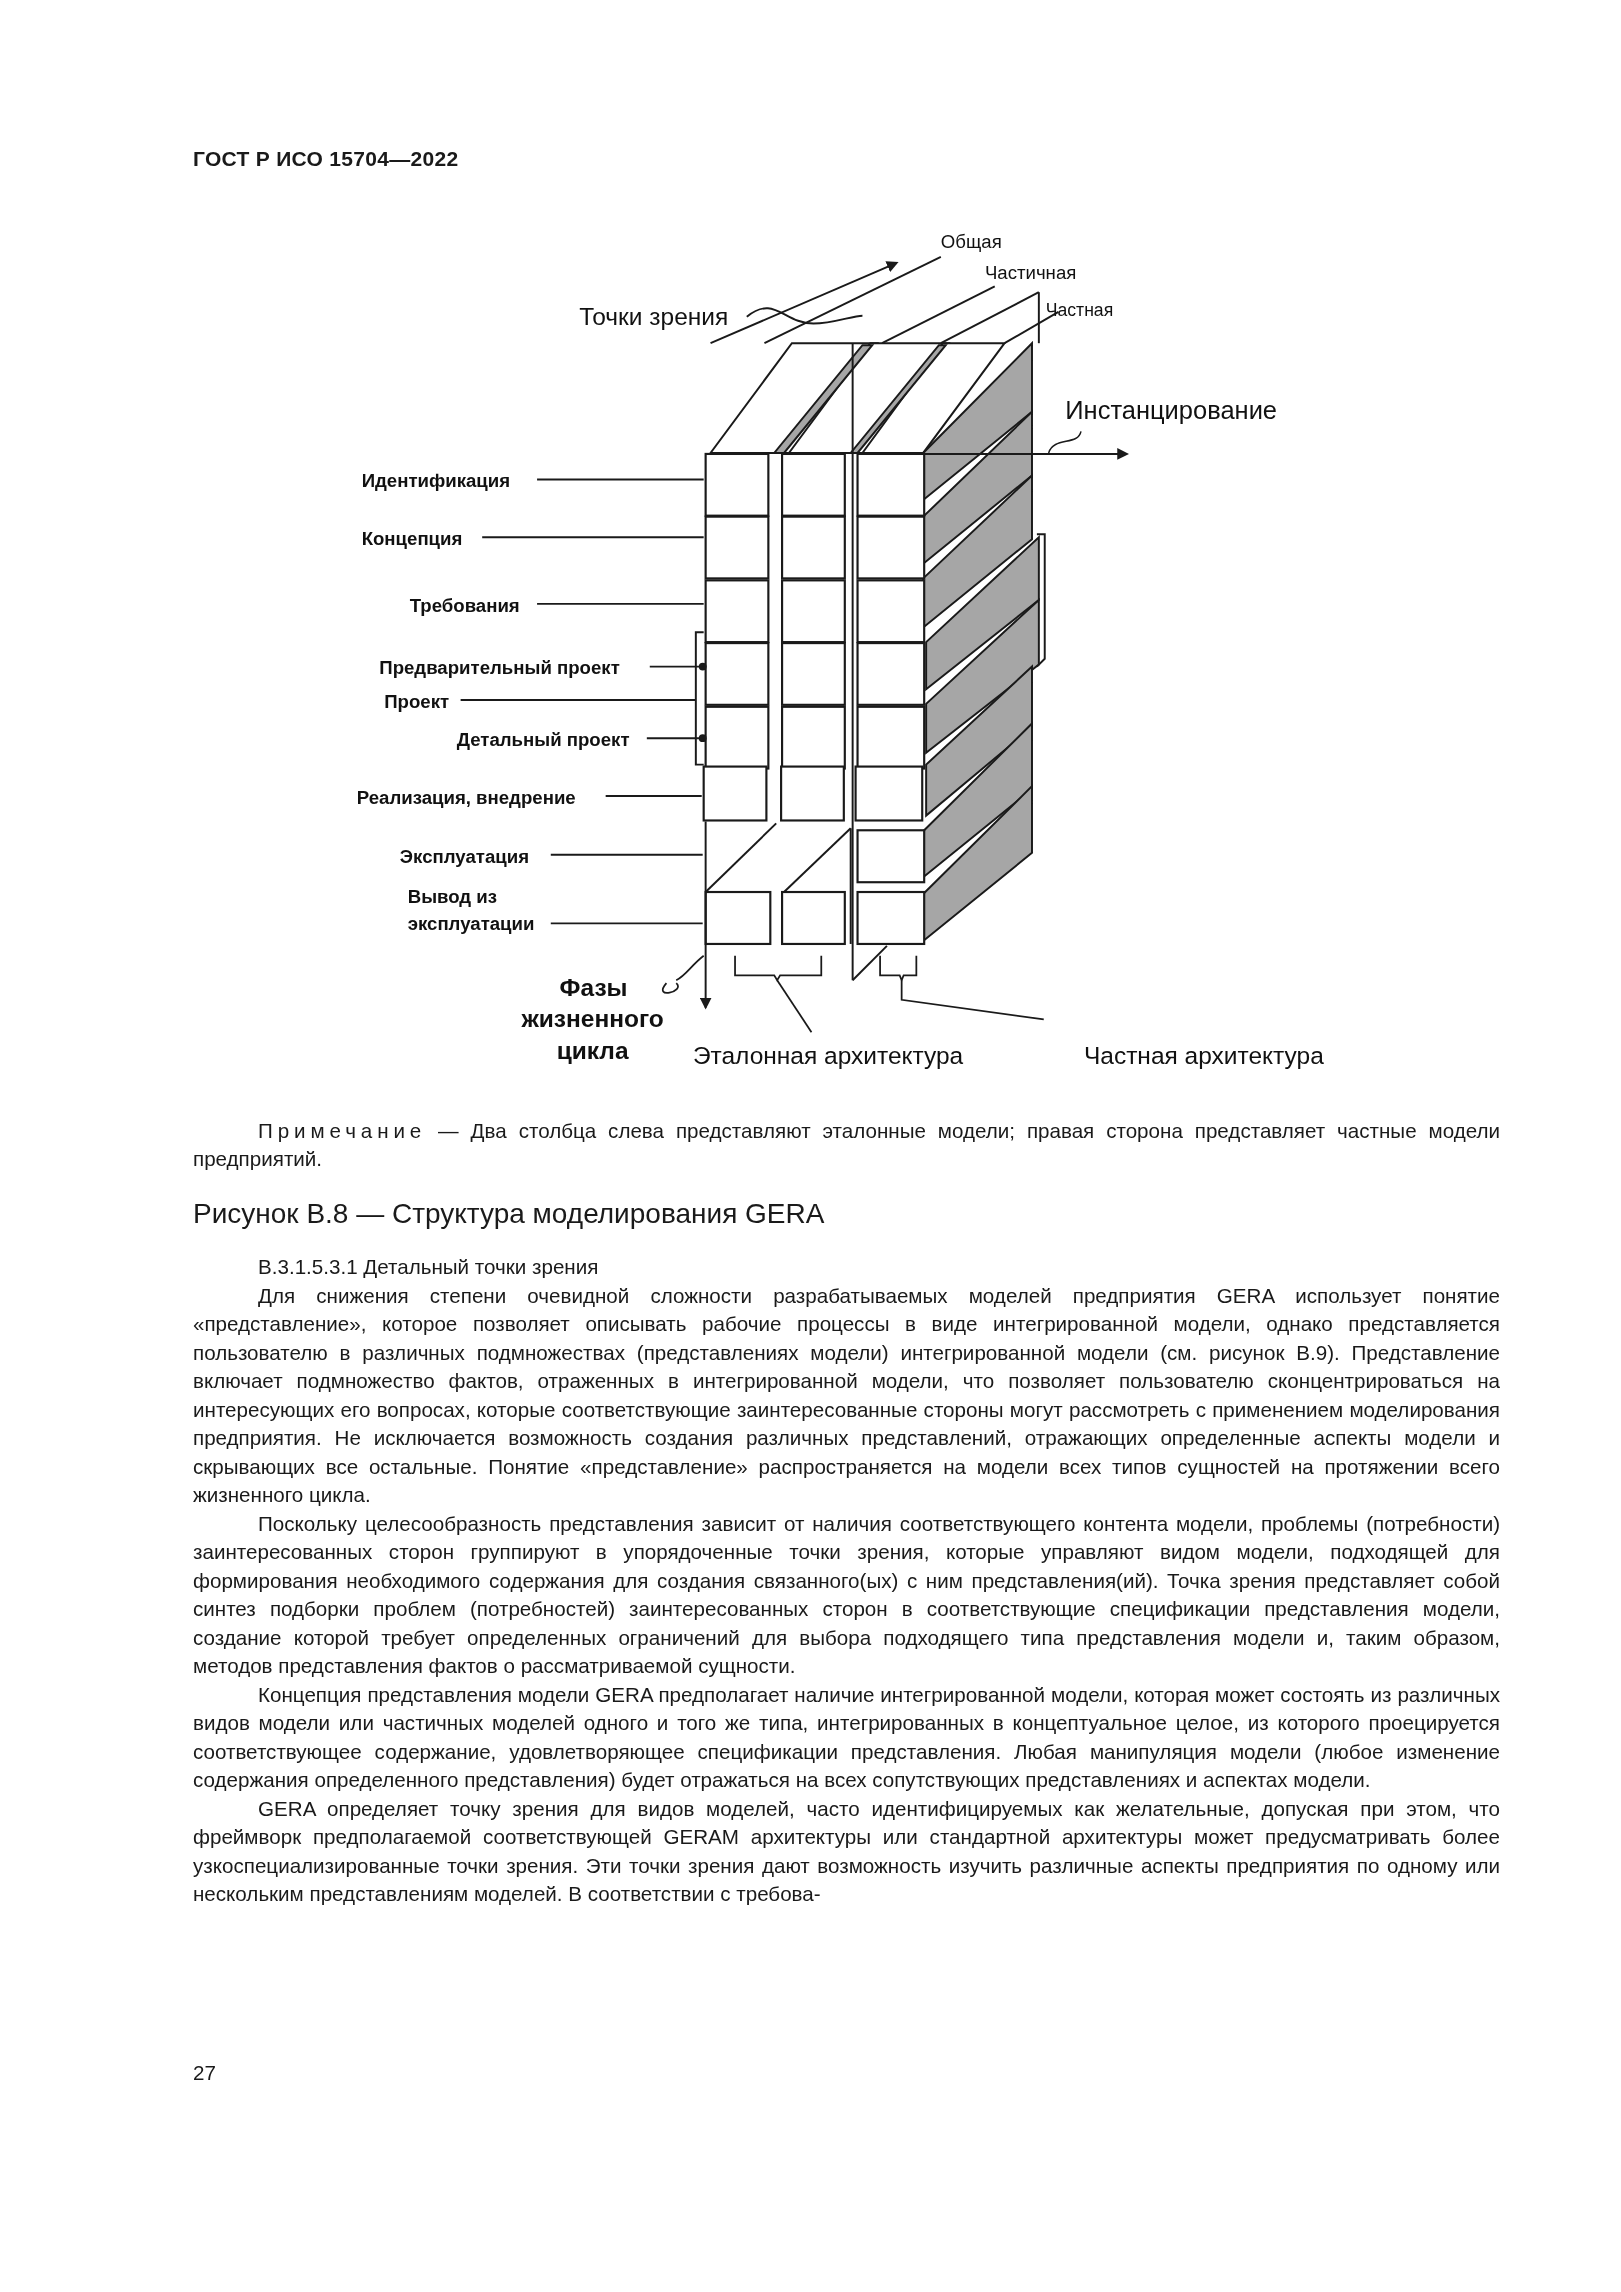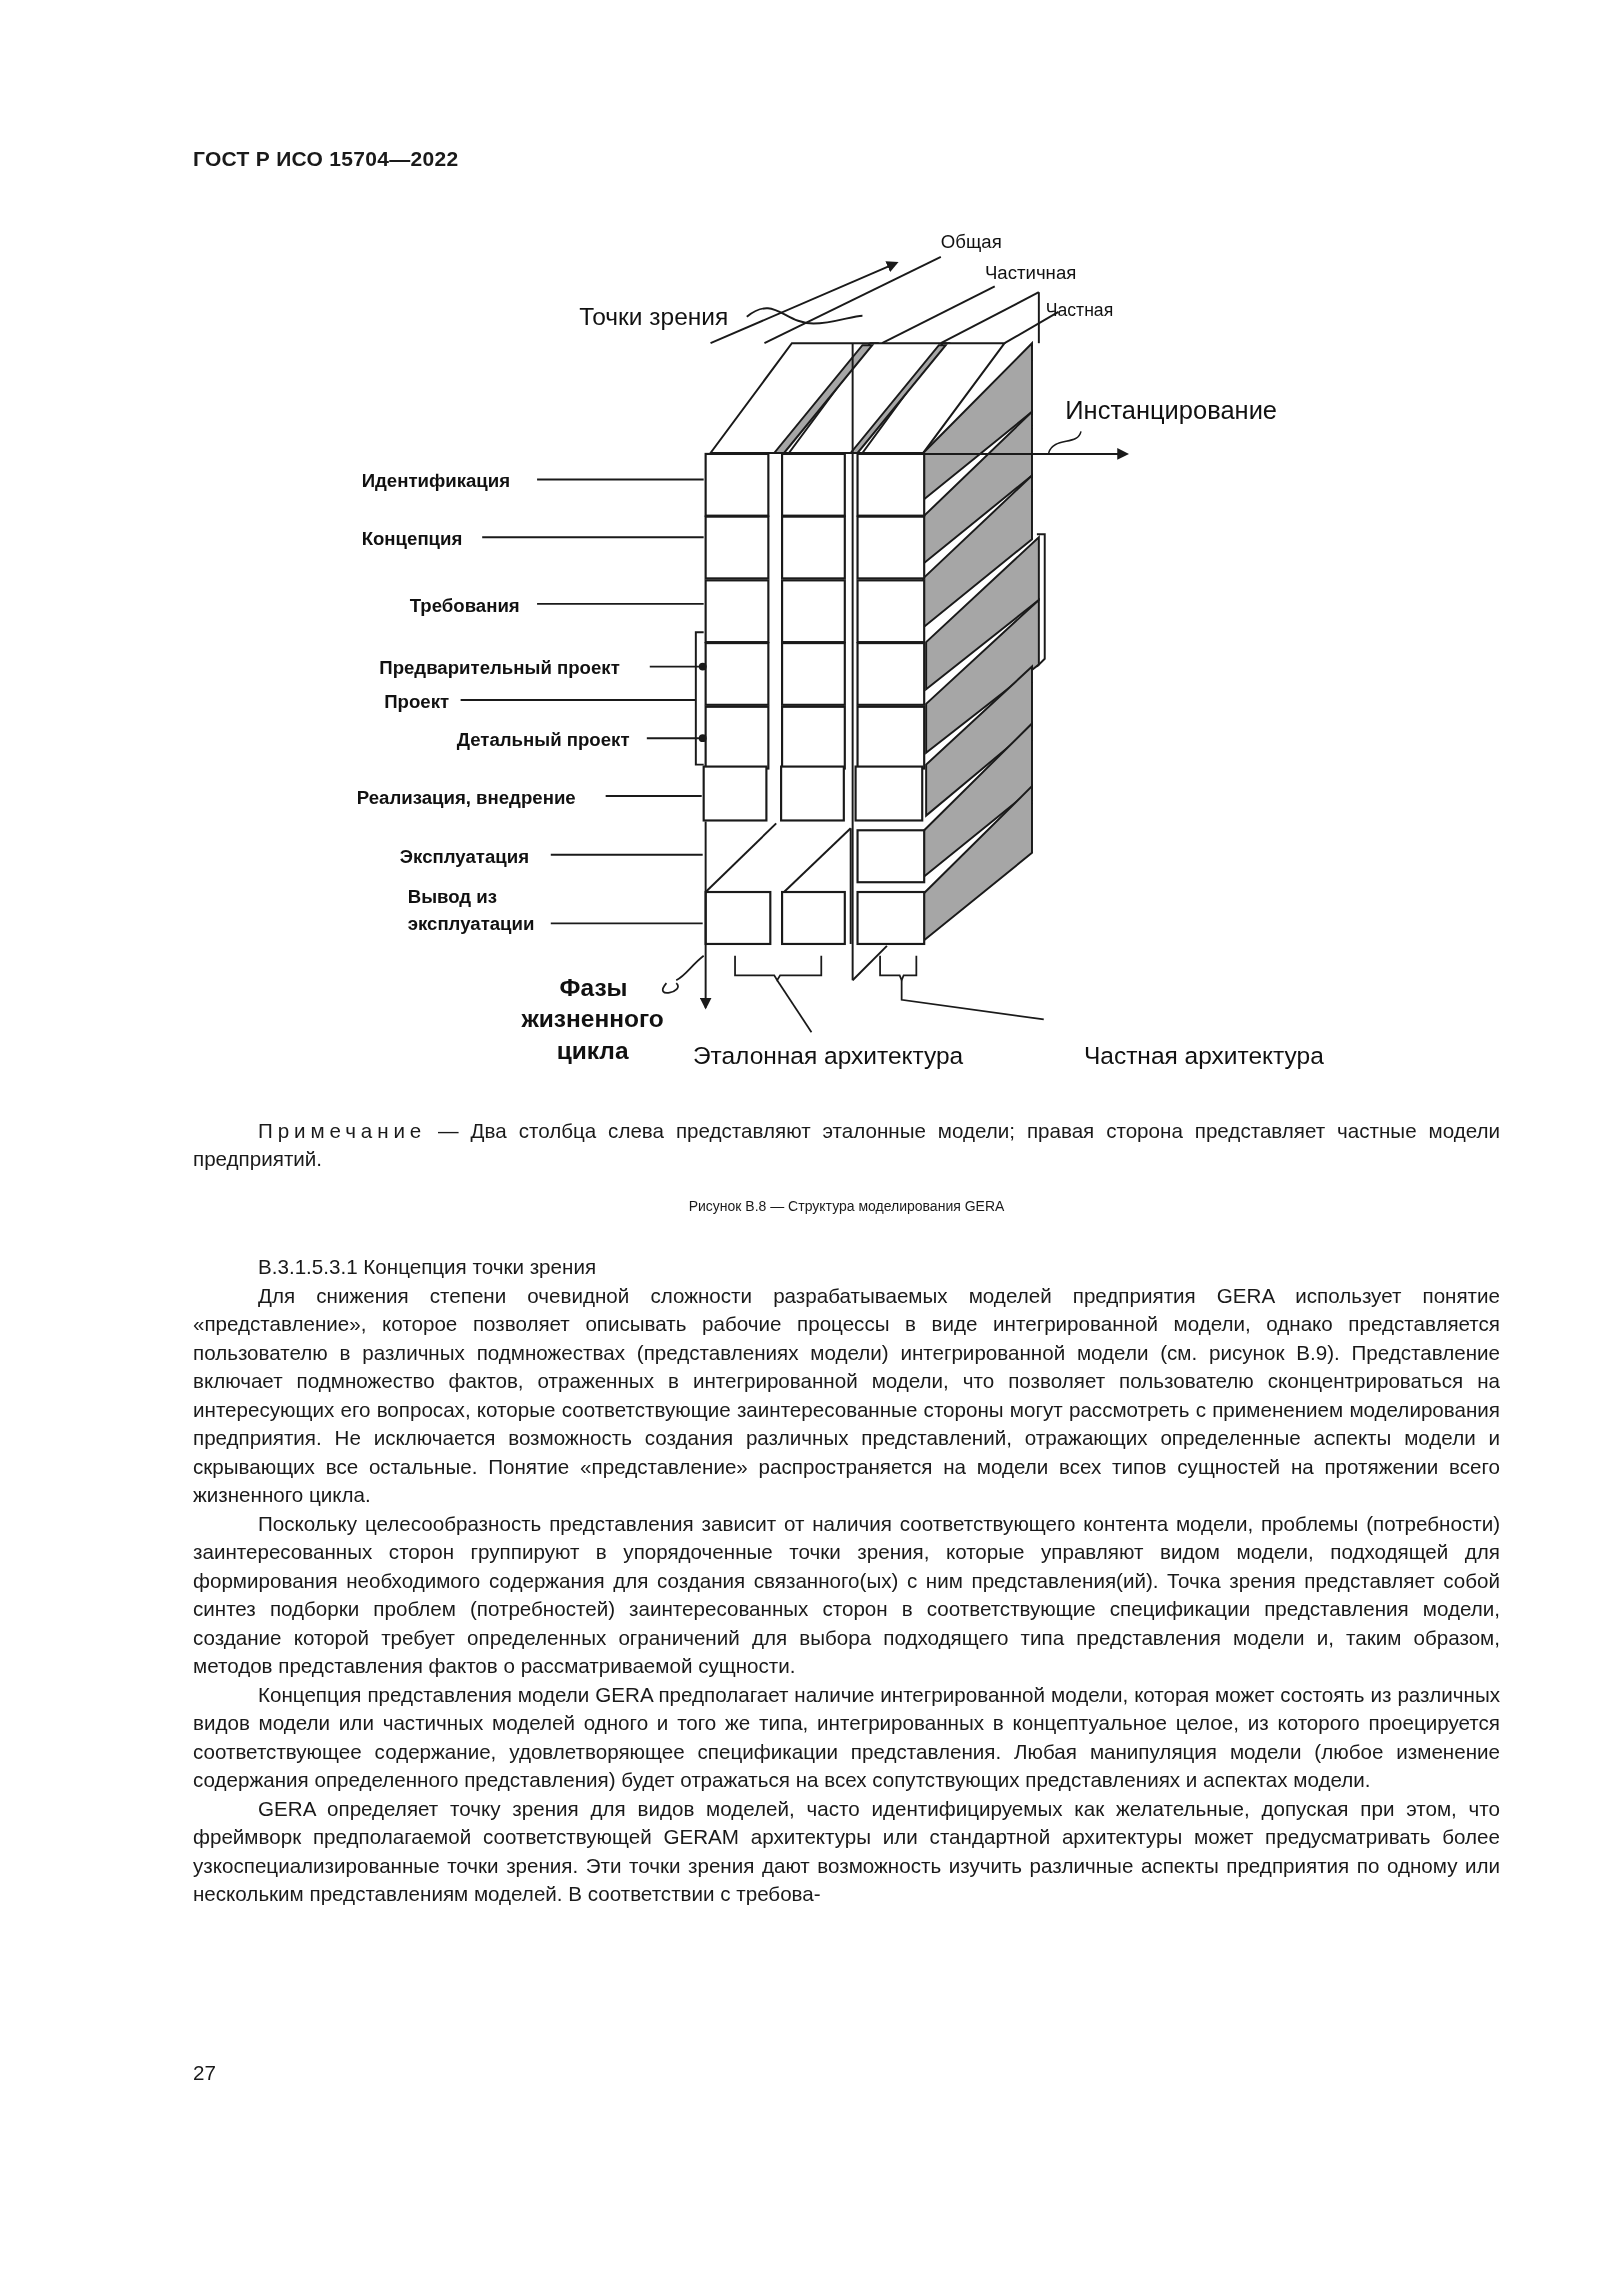--- a/index.html
+++ b/index.html
@@ -4,21 +4,21 @@
 <style>
   html, body { margin:0; padding:0; background:#ffffff; }
   body { width:1621px; height:2293px; position:relative; overflow:hidden; font-family:"Liberation Sans", sans-serif; color:#1a1a1a; }
   .header { position:absolute; left:193px; top:147px; font-size:21px; font-weight:bold; letter-spacing:0.3px; }
   .figure { position:absolute; left:0; top:0; width:1621px; height:1098px; }
   .figure svg { width:1621px; height:1098px; }
   .figure text { font-family:"Liberation Sans", sans-serif; fill:#111; }
   .note { position:absolute; left:193px; width:1307px; top:1117px; font-size:20.6px; line-height:28px; text-align:justify; }
   .note .indent { display:inline-block; width:65px; }
   .note .spaced { letter-spacing:4.9px;margin-top:12px; }
-  .caption { position:absolute; left:193px; width:1307px; top:1198px; font-size:14px; text-align:center; }
+  .caption { position:absolute; left:193px; width:1307px; top:1198px; font-size:28px; text-align:left; }
   .body { position:absolute; left:193px; width:1307px; top:1253px; font-size:20.6px; line-height:28.5px; }
   .body p { margin:0; text-indent:65px; text-align:justify; }
   .pagenum { position:absolute; left:193px; top:2061px; font-size:20.6px; }
 </style>
 </head>
 <body>
 
 <div class="header">ГОСТ Р ИСО 15704—2022</div>
 
 <div class="figure">
@@ -153,21 +153,21 @@
   <text x="707" y="1085" font-size="25">Эталонная архитектура</text>
   <text x="1106" y="1085" font-size="25">Частная архитектура</text>
 </svg>
 </div>
 
 <div class="note"><span class="indent"></span><span class="spaced">Примечание</span><span> — Два столбца слева представляют эталонные модели; правая сторона представляет частные модели предприятий.</span></div>
 
 <div class="caption">Рисунок В.8 — Структура моделирования GERA</div>
 
 <div class="body">
-  <p>В.3.1.5.3.1 Концепция точки зрения</p>
+  <p>В.3.1.5.3.1 Детальный точки зрения</p>
   <p>Для снижения степени очевидной сложности разрабатываемых моделей предприятия GERA использует понятие «представление», которое позволяет описывать рабочие процессы в виде интегрированной модели, однако представляется пользователю в различных подмножествах (представлениях модели) интегрированной модели (см. рисунок В.9). Представление включает подмножество фактов, отраженных в интегрированной модели, что позволяет пользователю сконцентрироваться на интересующих его вопросах, которые соответствующие заинтересованные стороны могут рассмотреть с применением моделирования предприятия. Не исключается возможность создания различных представлений, отражающих определенные аспекты модели и скрывающих все остальные. Понятие «представление» распространяется на модели всех типов сущностей на протяжении всего жизненного цикла.</p>
   <p>Поскольку целесообразность представления зависит от наличия соответствующего контента модели, проблемы (потребности) заинтересованных сторон группируют в упорядоченные точки зрения, которые управляют видом модели, подходящей для формирования необходимого содержания для создания связанного(ых) с ним представления(ий). Точка зрения представляет собой синтез подборки проблем (потребностей) заинтересованных сторон в соответствующие спецификации представления модели, создание которой требует определенных ограничений для выбора подходящего типа представления модели и, таким образом, методов представления фактов о рассматриваемой сущности.</p>
   <p>Концепция представления модели GERA предполагает наличие интегрированной модели, которая может состоять из различных видов модели или частичных моделей одного и того же типа, интегрированных в концептуальное целое, из которого проецируется соответствующее содержание, удовлетворяющее спецификации представления. Любая манипуляция модели (любое изменение содержания определенного представления) будет отражаться на всех сопутствующих представлениях и аспектах модели.</p>
   <p>GERA определяет точку зрения для видов моделей, часто идентифицируемых как желательные, допуская при этом, что фреймворк предполагаемой соответствующей GERAM архитектуры или стандартной архитектуры может предусматривать более узкоспециализированные точки зрения. Эти точки зрения дают возможность изучить различные аспекты предприятия по одному или нескольким представлениям моделей. В соответствии с требова-</p>
 </div>
 
 <div class="pagenum">27</div>
 
 
 </body></html>

